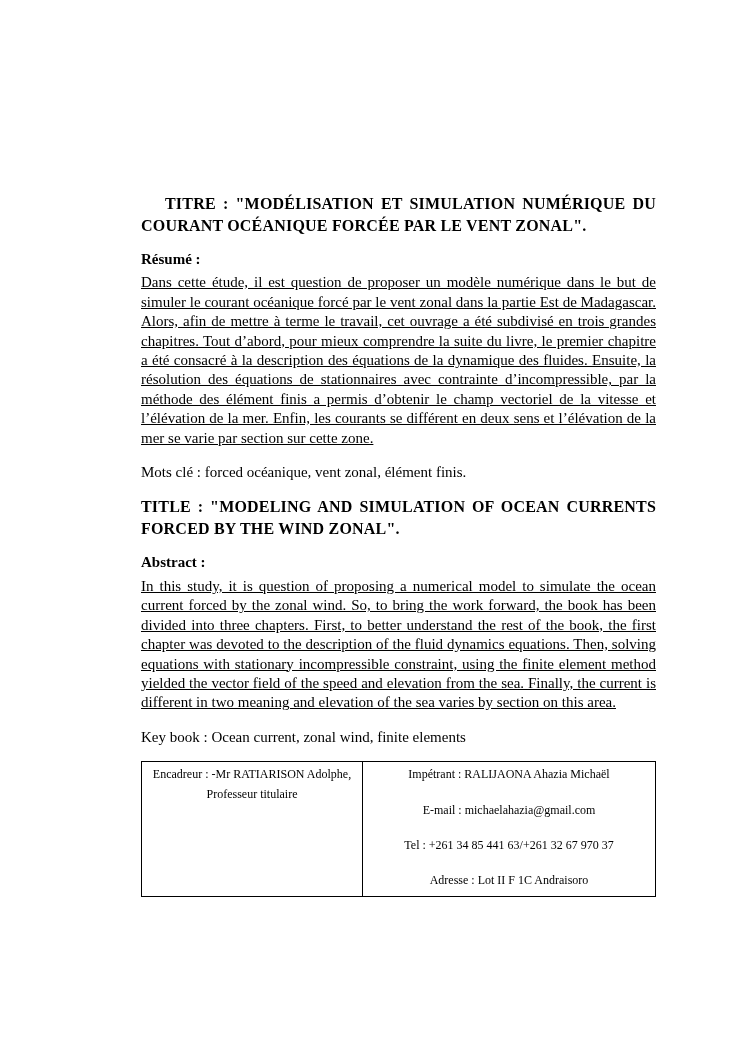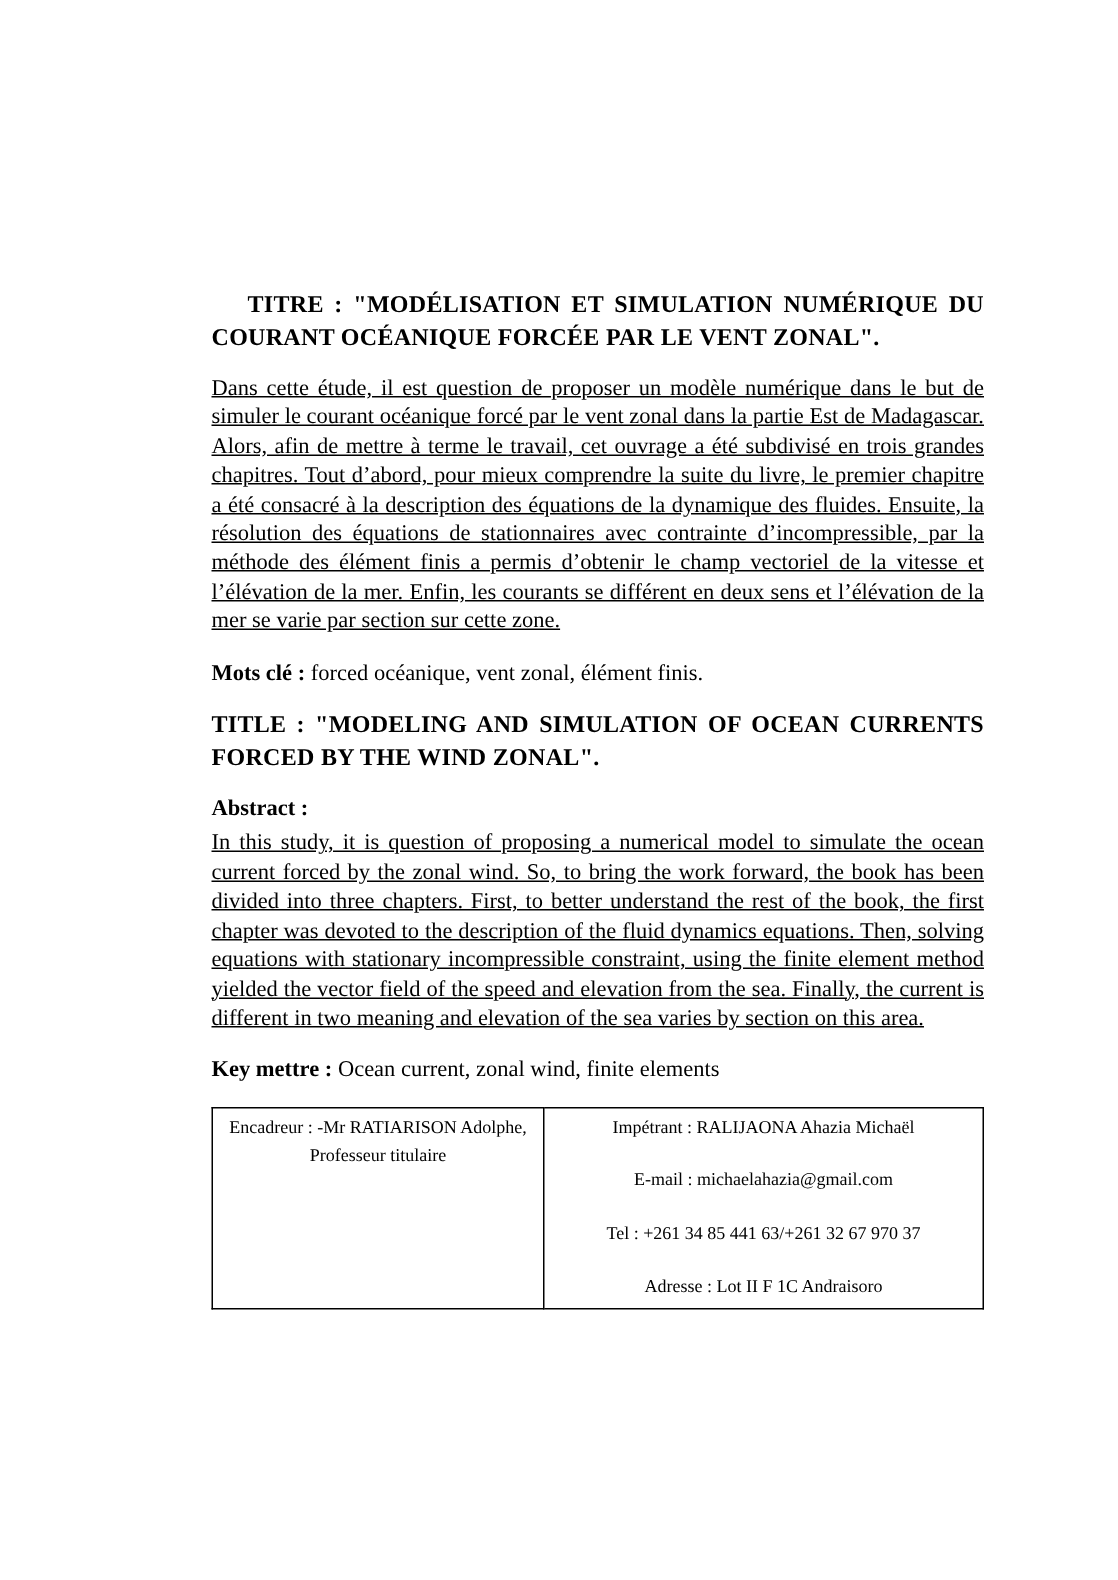--- a/index.html
+++ b/index.html
@@ -42,21 +42,21 @@
   }
   .para {
     margin: 4px 0 15px 0;
     text-decoration: underline;
   }
   .kw {
     margin: 0 0 14px 0;
     text-align: left;
   }
   .kw .kw-label {
-    font-weight: bold;
+    font-weight: normal;
     text-align: center;
   }
   .info-table {
     border-collapse: collapse;
     width: 515px;
     margin-top: 9px;
     table-layout: fixed;
   }
   .info-table td {
     border: 1.6px solid #000000;
@@ -80,32 +80,33 @@
   }
 </style>
 </head>
 <body>
 
 <div class="page">
   <div class="content">
 
     <p class="doc-title indented">TITRE : "MODÉLISATION ET SIMULATION NUMÉRIQUE DU COURANT OCÉANIQUE FORCÉE PAR LE VENT ZONAL".</p>
 
+    <p class="heading">Résumé :</p>
 
     <p class="para">Dans cette étude, il est question de proposer un modèle numérique dans le but de simuler le courant océanique forcé par le vent zonal dans la partie Est de Madagascar. Alors, afin de mettre à terme le travail, cet ouvrage a été subdivisé en trois grandes chapitres. Tout d’abord, pour mieux comprendre la suite du livre, le premier chapitre a été consacré à la description des équations de la dynamique des fluides. Ensuite, la résolution des équations de stationnaires avec contrainte d’incompressible, par la méthode des élément finis a permis d’obtenir le champ vectoriel de la vitesse et l’élévation de la mer. Enfin, les courants se différent en deux sens et l’élévation de la mer se varie par section sur cette zone.</p>
 
     <p class="kw"><span class="kw-label">Mots clé :</span><span> forced océanique, vent zonal, élément finis.</span></p>
 
     <p class="doc-title">TITLE : "MODELING AND SIMULATION OF OCEAN CURRENTS FORCED BY THE WIND ZONAL".</p>
 
     <p class="heading">Abstract :</p>
 
     <p class="para">In this study, it is question of proposing a numerical model to simulate the ocean current forced by the zonal wind. So, to bring the work forward, the book has been divided into three chapters. First, to better understand the rest of the book, the first chapter was devoted to the description of the fluid dynamics equations. Then, solving equations with stationary incompressible constraint, using the finite element method yielded the vector field of the speed and elevation from the sea. Finally, the current is different in two meaning and elevation of the sea varies by section on this area.</p>
 
-    <p class="kw"><span class="kw-label">Key mettre :</span><span> Ocean current, zonal wind, finite elements</span></p>
+    <p class="kw"><span class="kw-label">Key book :</span><span> Ocean current, zonal wind, finite elements</span></p>
 
     <table class="info-table">
       <tbody>
         <tr>
           <td class="cell-left">Encadreur : -Mr RATIARISON Adolphe, Professeur titulaire</td>
           <td class="cell-right">
             <div class="line">Impétrant : RALIJAONA Ahazia Michaël</div>
             <div class="line">E-mail : michaelahazia@gmail.com</div>
             <div class="line">Tel : +261 34 85 441 63/+261 32 67 970 37</div>
             <div class="line">Adresse : Lot II F 1C Andraisoro</div>

